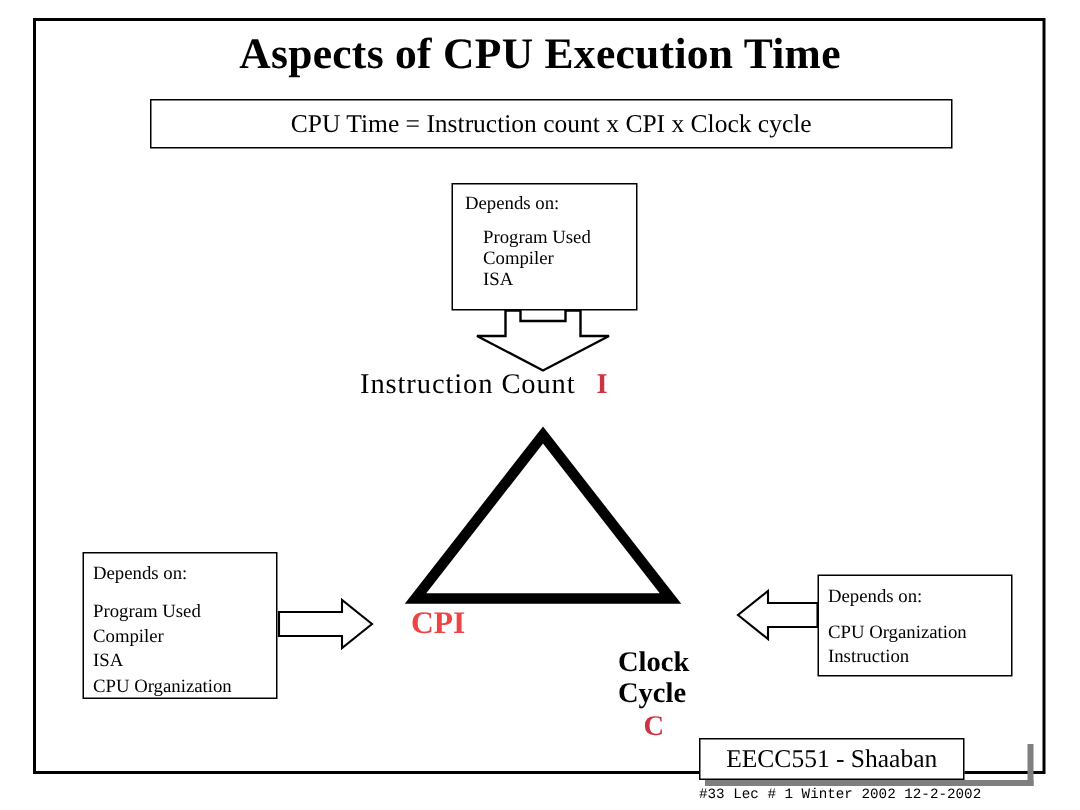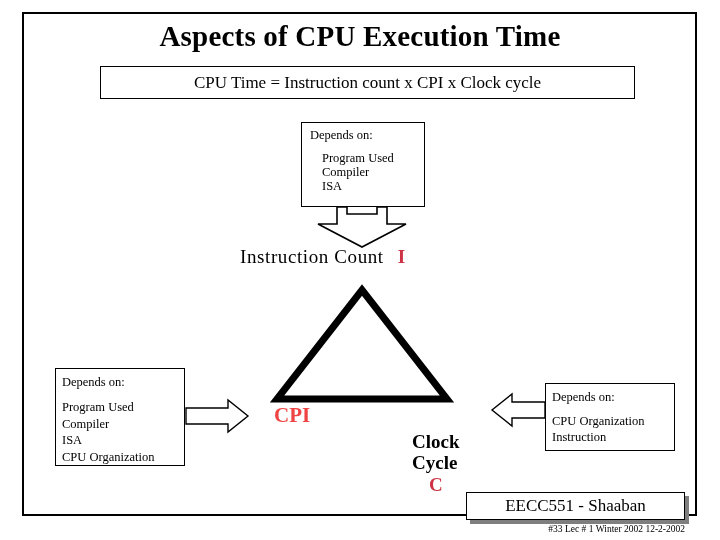--- a/index.html
+++ b/index.html
@@ -144,21 +144,21 @@
   .clock-label .c-red {
     color: #cc3344;
     display: block;
     margin-left: 17px;
     margin-top: 1px;
   }
   .footer-box {
     position: absolute;
     left: 466px;
     top: 492px;
-    width: 219px;
+    width: 177px;
     height: 28px;
     border: 1.5px solid #000000;
     box-sizing: border-box;
     background: #ffffff;
     display: flex;
     align-items: center;
     justify-content: center;
     font-family: "Liberation Serif", serif;
     font-size: 17px;
     color: #000000;
@@ -177,22 +177,22 @@
     top: 496px;
     width: 4px;
     height: 28px;
     background: #7f7f7f;
   }
   .footer-meta {
     position: absolute;
     left: 466px;
     top: 524px;
     width: 219px;
-    text-align: right;
-    font-family: Liberation Serif, serif;
+    text-align: left;
+    font-family: Liberation Mono, monospace;
     font-size: 9.5px;
     color: #000000;
   }
   svg.overlay {
     position: absolute;
     left: 0;
     top: 0;
     width: 720px;
     height: 540px;
     pointer-events: none;

